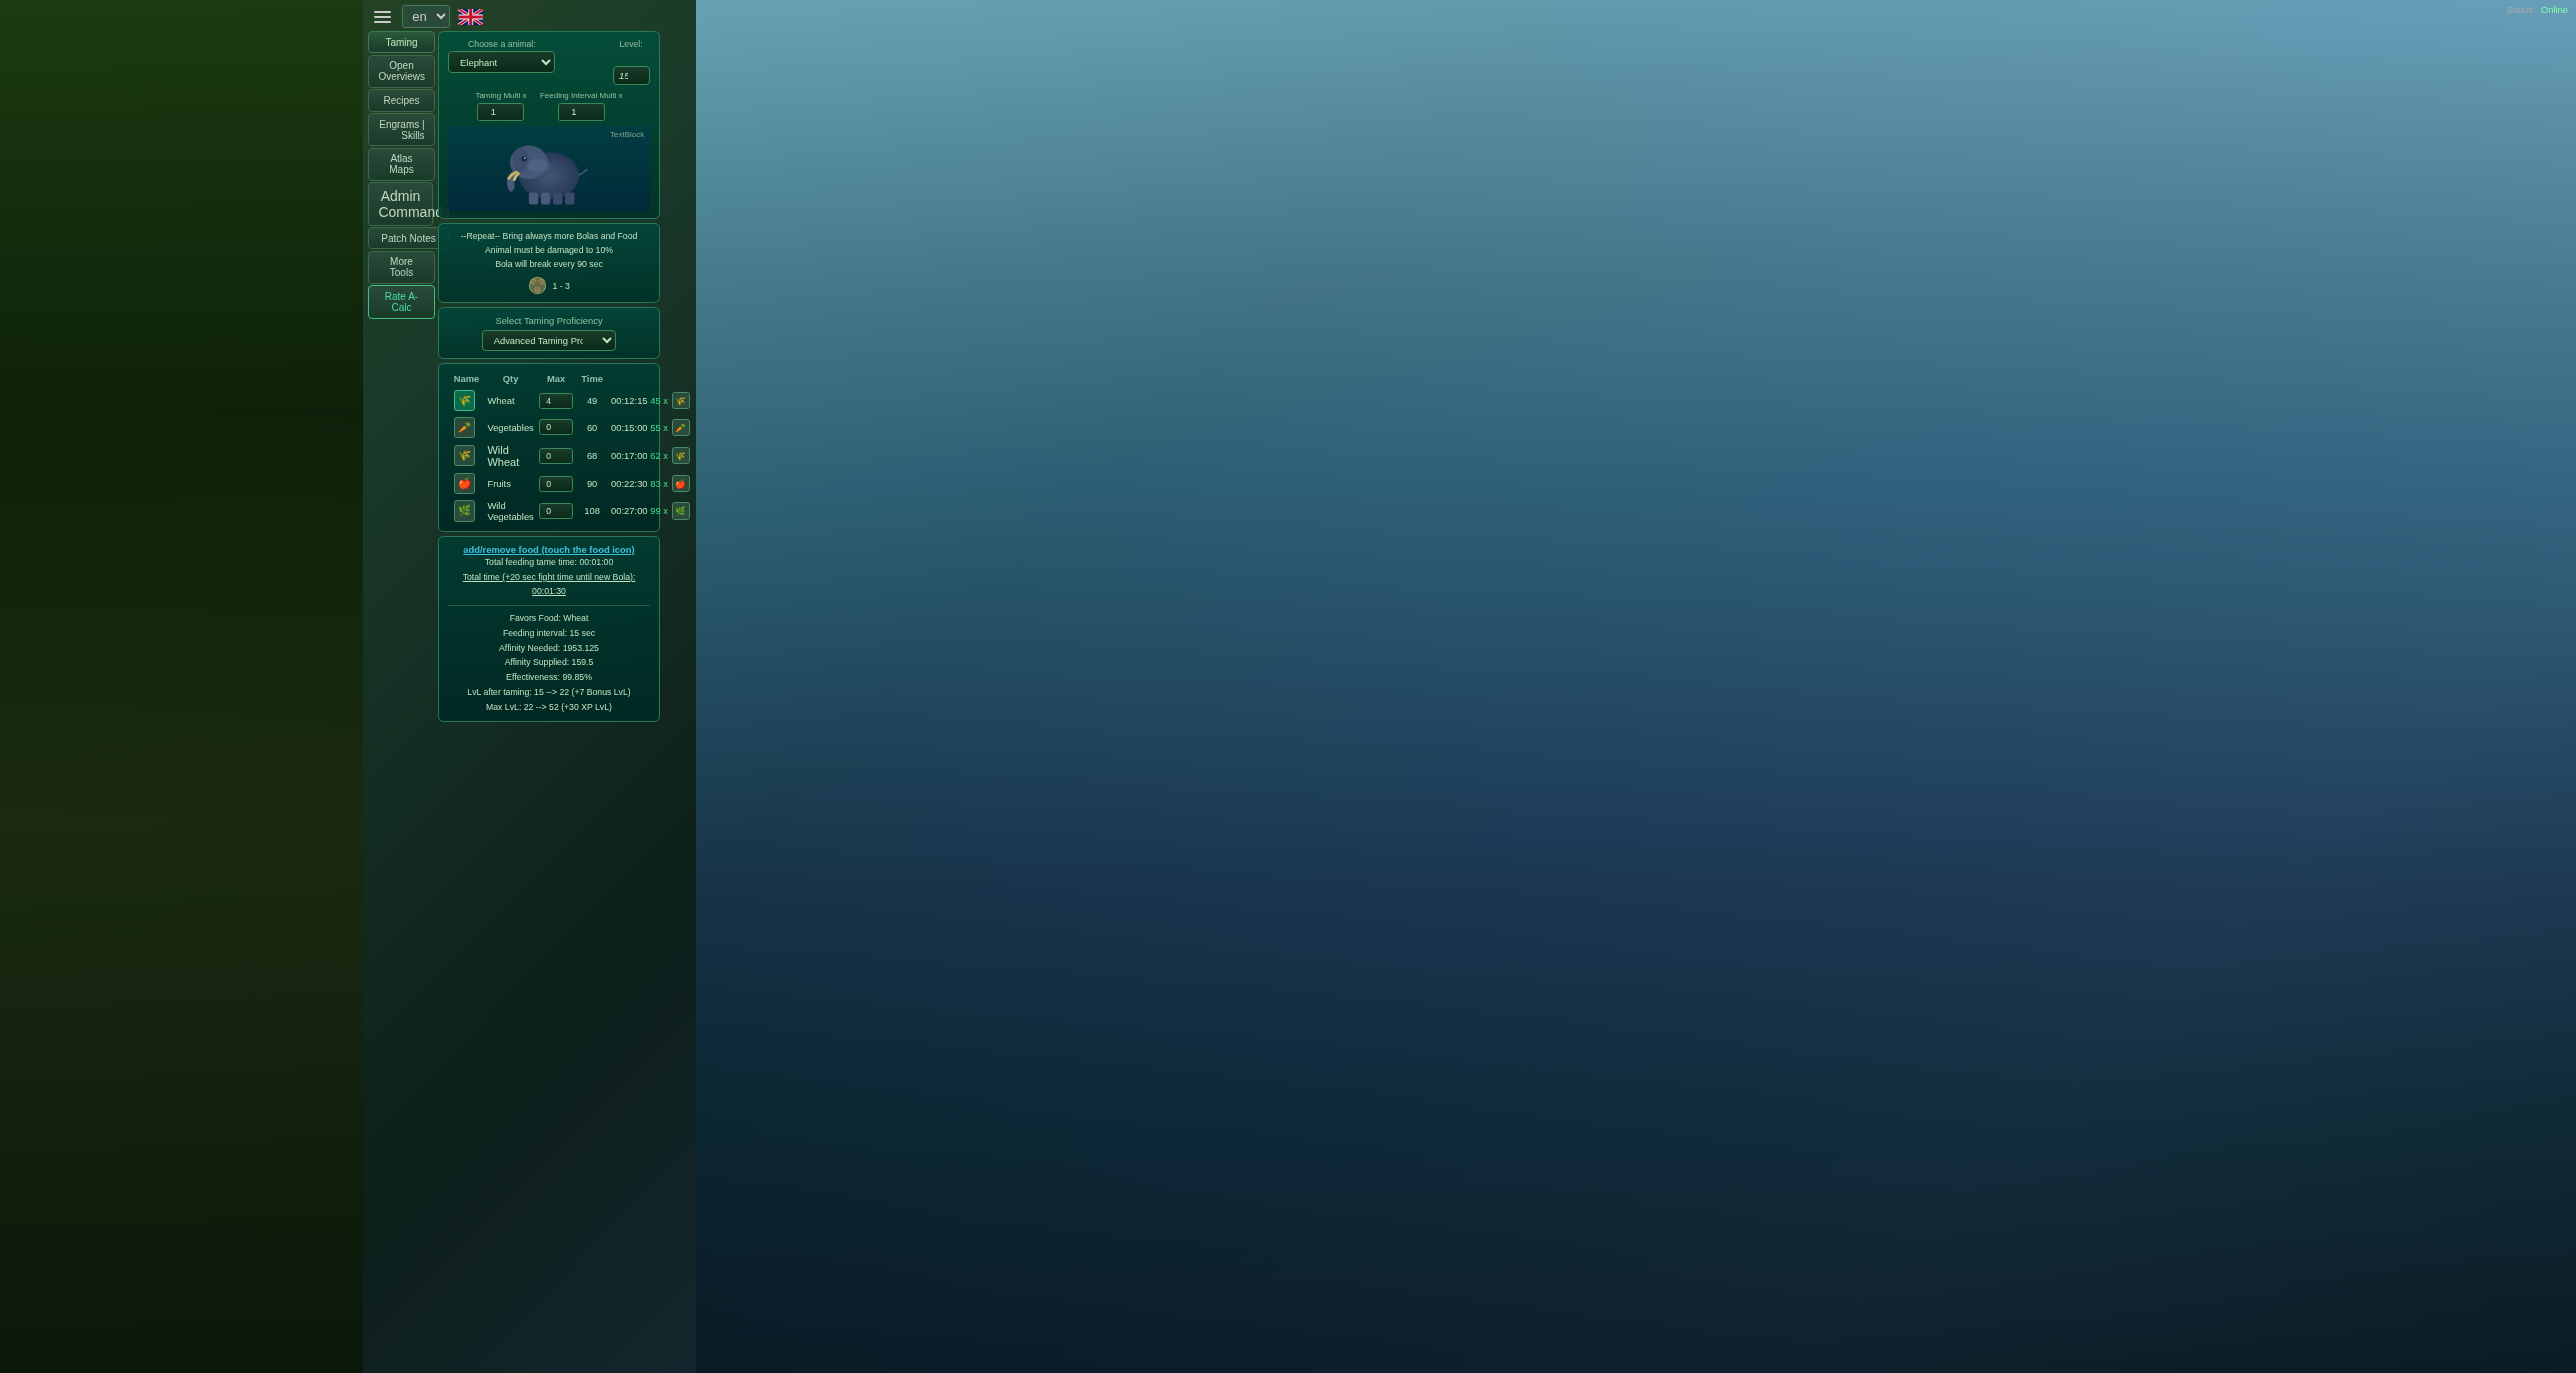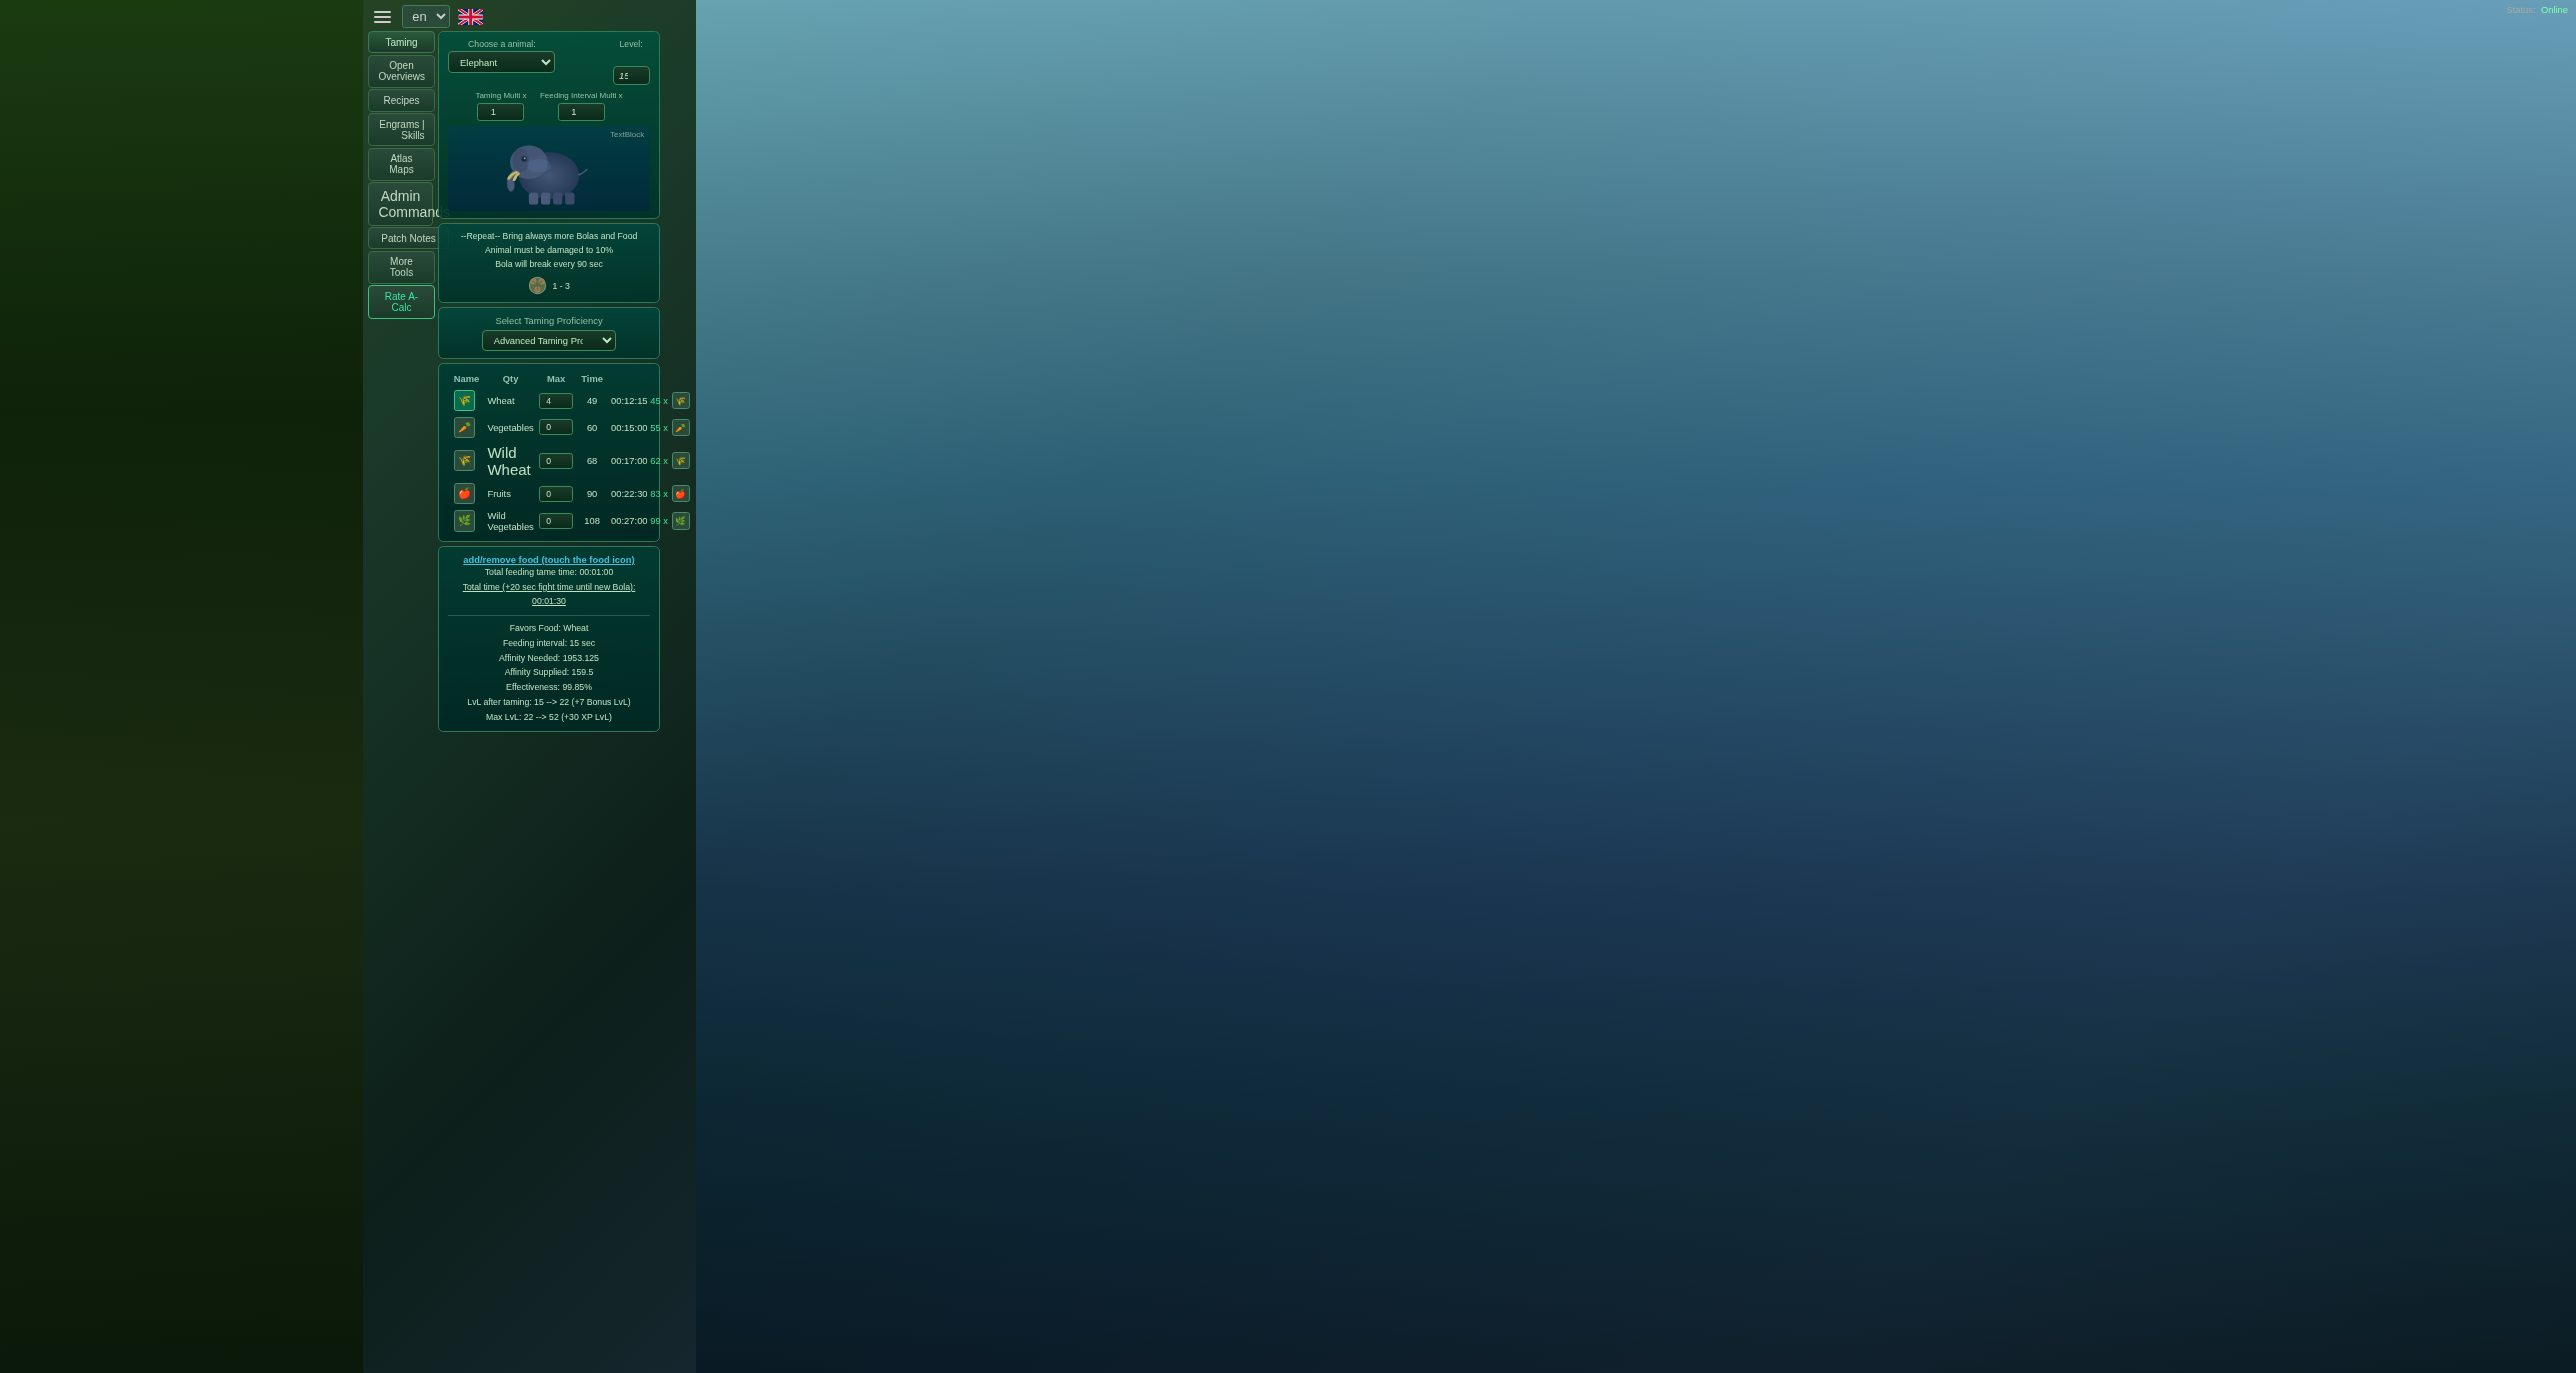--- a/index.html
+++ b/index.html
@@ -225,21 +225,21 @@
       <span style="color:#40e090;font-size:9.4px;">55 x</span>
       <span style="display:inline-block;width:17.5px;height:17.5px;background:#2a4a3a;border:0.7px solid #4a8a6a;border-radius:2.7px;text-align:center;line-height:17.5px;font-size:8.7px;margin-left:1.3px;">🥕</span>
     </td>
   </tr>
           <tr>
     <td style="padding:2.7px 5.4px;vertical-align:middle;">
       <div style="width:21.5px;height:21.5px;background:#2a4a3a;border:0.7px solid #4a8a6a;border-radius:2.7px;display:inline-flex;align-items:center;justify-content:center;font-size:10.7px;cursor:pointer;">
         🌾
       </div>
     </td>
-    <td style="font-size:15px;color:#c0e0c0;padding:2.7px 2.7px;vertical-align:middle;">Wild Wheat</td>
+    <td style="font-size:11px;color:#c0e0c0;padding:2.7px 2.7px;vertical-align:middle;">Wild Wheat</td>
     <td style="text-align:center;padding:2.7px 2.7px;vertical-align:middle;">
       <input type="number" style="background: linear-gradient(rgb(26, 58, 42), rgb(10, 42, 26)); border: 0.7px solid rgb(58, 138, 90); color: rgb(192, 232, 192); padding: 2px 4px; border-radius: 2.7px; font-size: 8.7px; width: 34px; text-align: center;" value="0">
     </td>
     <td style="font-size:9.4px;color:#c0e0c0;text-align:center;padding:2.7px 2.7px;vertical-align:middle;">68</td>
     <td style="font-size:9.4px;color:#c0e0c0;text-align:center;padding:2.7px 2.7px;vertical-align:middle;">00:17:00</td>
     <td style="text-align:right;padding:2.7px 2.7px 2.7px 0;vertical-align:middle;white-space:nowrap;">
       <span style="color:#40e090;font-size:9.4px;">62 x</span>
       <span style="display:inline-block;width:17.5px;height:17.5px;background:#2a4a3a;border:0.7px solid #4a8a6a;border-radius:2.7px;text-align:center;line-height:17.5px;font-size:8.7px;margin-left:1.3px;">🌾</span>
     </td>
   </tr>

